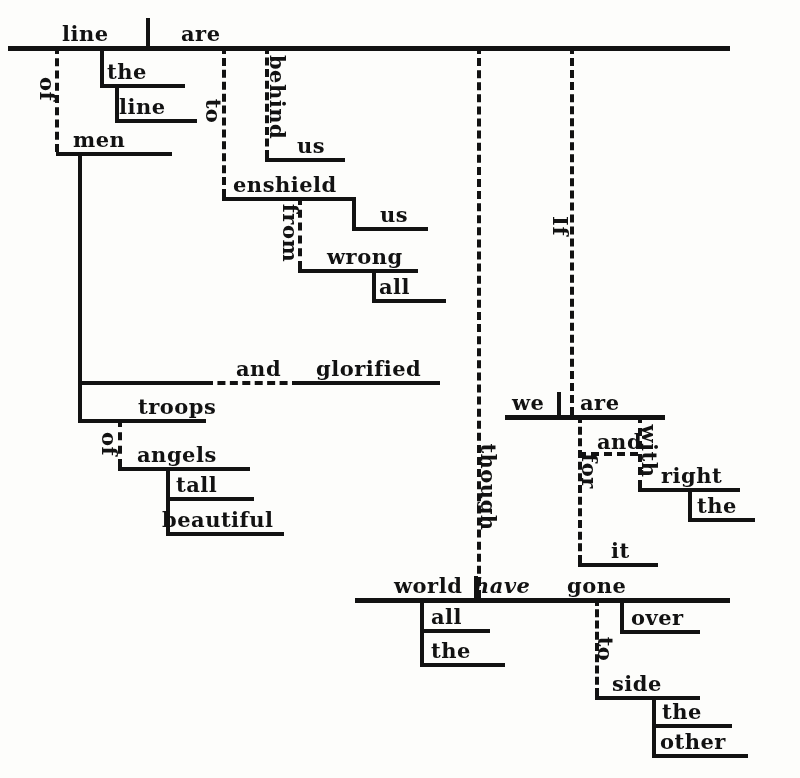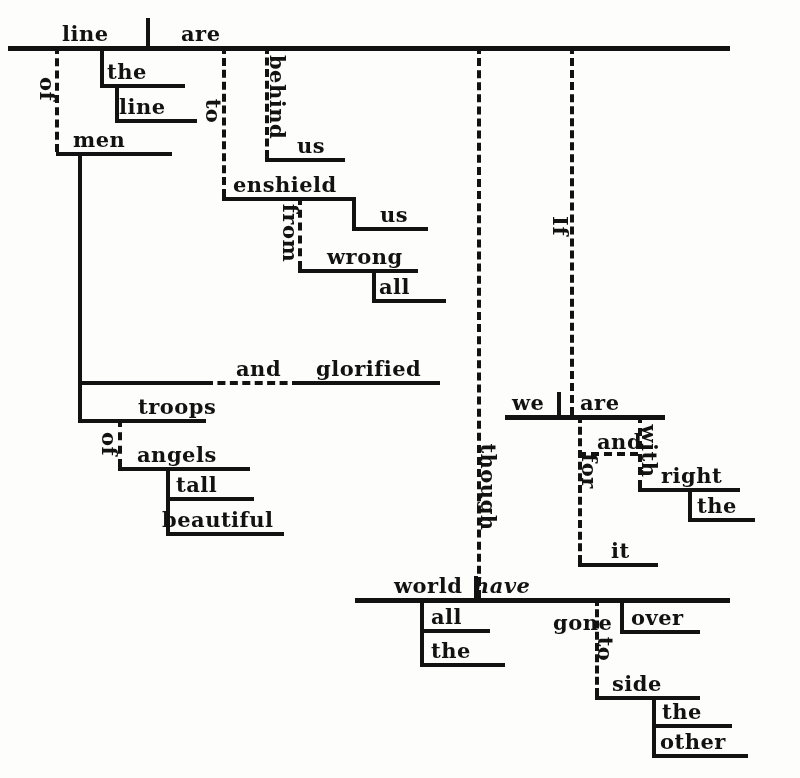--- a/index.html
+++ b/index.html
@@ -110,21 +110,21 @@
   <span class="w" style="left:597px; top:429px;">and</span>
   <span class="w rot" style="left:649px; top:451px;">with</span>
   <span class="w" style="left:661px; top:463px;">right</span>
   <span class="w" style="left:697px; top:493px;">the</span>
   <span class="w rot" style="left:589px; top:471px;">for</span>
   <span class="w" style="left:611px; top:538px;">it</span>
 
   <span class="w rot" style="left:488px; top:487px;">though</span>
   <span class="w" style="left:394px; top:573px;">world</span>
   <span class="w" style="left:474px; top:573px;font-style:italic;">have</span>
-  <span class="w" style="left:553px; top:573px;margin-top:37px;">gone</span>
+  <span class="w" style="left:567px; top:573px;">gone</span>
   <span class="w" style="left:431px; top:604px;">all</span>
   <span class="w" style="left:431px; top:638px;">the</span>
   <span class="w" style="left:631px; top:605px;">over</span>
   <span class="w rot" style="left:605px; top:649px;">to</span>
   <span class="w" style="left:612px; top:671px;">side</span>
   <span class="w" style="left:662px; top:699px;">the</span>
   <span class="w" style="left:660px; top:729px;">other</span>
 
 </div>
 

